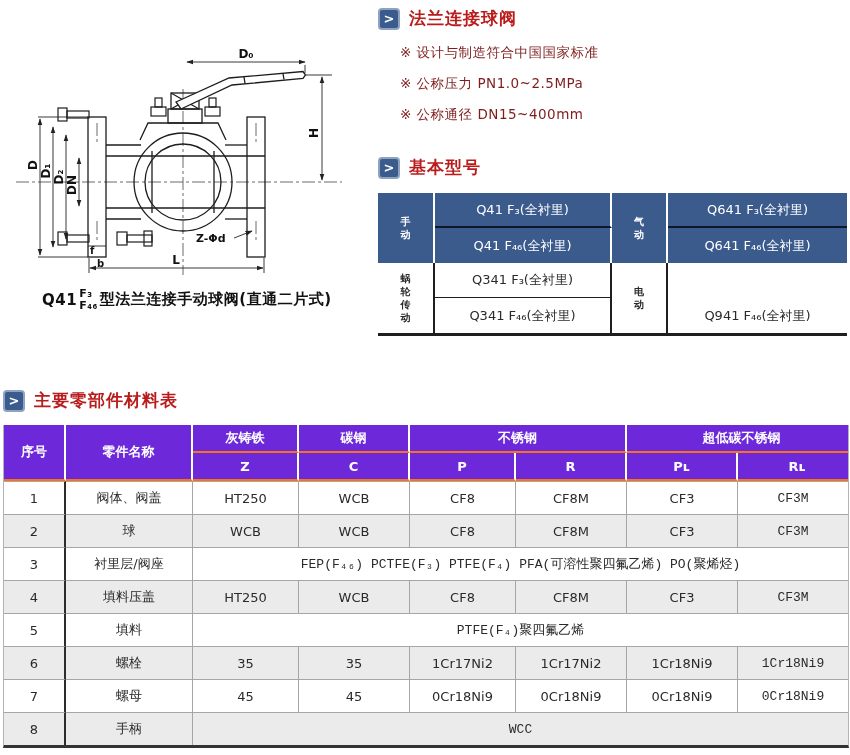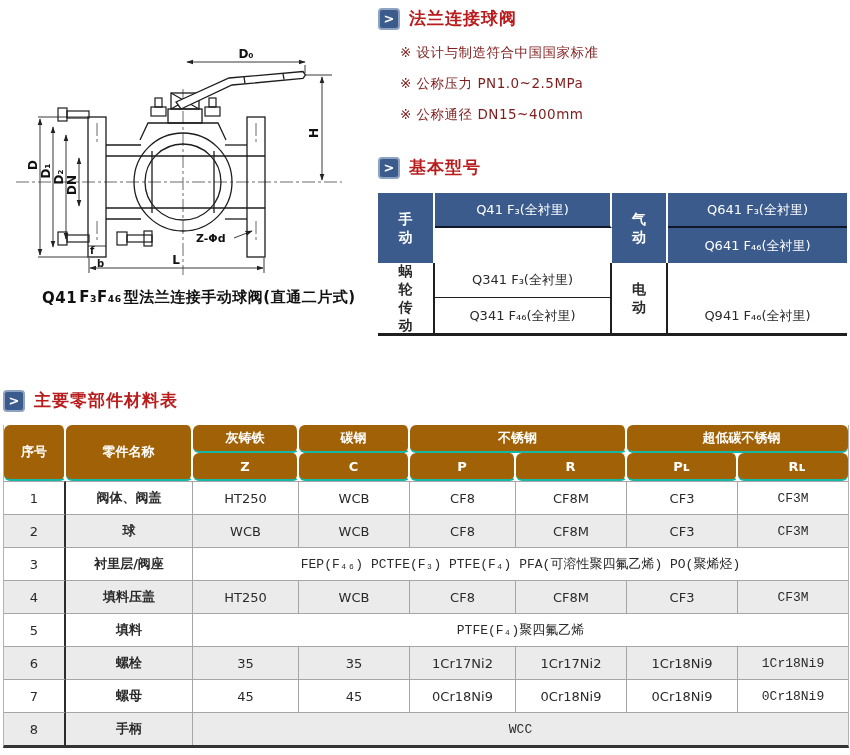--- a/index.html
+++ b/index.html
@@ -22,57 +22,57 @@
   
   #models-table{
     position:absolute;left:378px;top:193px;width:469px;
     display:grid;grid-template-columns:57px 177px 56px 179px;
     grid-template-rows:35px 35px 35px 35px;
     border-bottom:3px solid #1f1f1f;
   }
   .mcell{display:flex;align-items:center;justify-content:center;font-size:13px;}
   .mblue{background:#3b5b8d;color:#fff;}
   .mwhite{background:#fff;color:#2a2a2a;}
-  .mlabel{font-weight:bold;font-size:14px;}
+  .mlabel{font-weight:bold;font-size:10px;}
   .mlabel .stack{width:1.15em;word-break:break-all;text-align:center;line-height:1.3;}
   .bw-r{border-right:2px solid #fff;}
   .bw-b{border-bottom:2px solid #0f172a;}
   .bd-r{border-right:2px solid #1f1f1f;}
   .bd-b{border-bottom:1px solid #1f1f1f;}
   .ga-manual{grid-area:1/1/3/2;} .ga-q41a{grid-area:1/2/2/3;} .ga-q41b{grid-area:2/2/3/3;}
   .ga-qi{grid-area:1/3/3/4;} .ga-q641a{grid-area:1/4/2/5;} .ga-q641b{grid-area:2/4/3/5;}
   .ga-worm{grid-area:3/1/5/2;} .ga-q341a{grid-area:3/2/4/3;} .ga-q341b{grid-area:4/2/5/3;}
   .ga-dian{grid-area:3/3/5/4;} .ga-q941a{grid-area:3/4/4/5;margin-top:42px;} .ga-q941b{grid-area:4/4/5/5;text-align:right;}
   
   #materials-table{
     position:absolute;left:3px;top:425px;width:844px;
     border-collapse:separate;border-spacing:0;table-layout:fixed;
     border-left:1px solid #b3b3b3;border-right:1px solid #b3b3b3;
     border-bottom:3px solid #333;
   }
   #materials-table th{
-    background:#a16207;color:#fff;font-size:13px;font-weight:bold;
-    height:26px;padding:0;border-right:2px solid #fff;border-bottom:2px solid #14b8a6;border-radius:6px;
+    background:#6d28d9;color:#fff;font-size:13px;font-weight:bold;
+    height:26px;padding:0;border-right:2px solid #fff;border-bottom:2px solid #f97316;
   }
   #materials-table th.last{border-right:0;padding-left:8px;}
   #materials-table td{
     height:32px;padding:0 2px;text-align:center;font-size:13px;color:#2a2a2a;
     border-top:1px solid #a6a6a6;border-right:1px solid #a6a6a6;background:#fff;
   }
   #materials-table td.last{border-right:0;font-family:Liberation Mono, monospace;}
   #materials-table td.no{border-right:2px solid #2c2c2c;}
   #materials-table tr.alt td{background:#ebebeb;}
-  #materials-table td.name{font-weight:bold;}
+  #materials-table td.name{font-weight:normal;}
   
   #valve-svg{position:absolute;left:0;top:45px;}
   #drawing-caption{
     position:absolute;left:42px;top:288px;display:flex;align-items:center;
     font-weight:bold;font-size:15px;color:#111;letter-spacing:0.5px;
   }
-  #drawing-caption .fstack{display:flex;flex-direction:row;font-size:15px;line-height:1.05;margin:0 2px;}
+  #drawing-caption .fstack{display:flex;flex-direction:column;font-size:11px;line-height:1.05;margin:0 2px;}
   svg text{font-family:"DejaVu Sans","Liberation Sans",sans-serif;}
 </style>
 </head>
 <body>
 
 <svg id="valve-svg" width="350" height="240" viewBox="0 0 350 240">
   <defs>
     <marker id="ar" viewBox="0 0 10 10" refX="9" refY="5" markerWidth="8" markerHeight="8" orient="auto-start-reverse">
       <path d="M0,1.6 L10,5 L0,8.4 z" fill="#222"></path>
     </marker>
@@ -181,20 +181,21 @@
 <div class="section-head" style="left:378px;top:156px;">
   <div class="chev-icon">&gt;</div>
   <div class="section-title">基本型号</div>
 </div>
 
 <div id="models-table">
   <div class="mcell mblue mlabel ga-manual bw-r">
     <span class="stack">手动</span>
   </div>
   <div class="mcell mblue ga-q41a bw-r bw-b">Q41 F₃(全衬里)</div>
+  <div class="mcell mblue ga-q41b bw-r">Q41 F₄₆(全衬里)</div>
   <div class="mcell mblue mlabel ga-qi bw-r">
     <span class="stack">气动</span>
   </div>
   <div class="mcell mblue ga-q641a bw-b">Q641 F₃(全衬里)</div>
   <div class="mcell mblue ga-q641b">Q641 F₄₆(全衬里)</div>
 
   <div class="mcell mwhite mlabel ga-worm bd-r">
     <span class="stack">蜗轮传动</span>
   </div>
   <div class="mcell mwhite ga-q341a bd-r bd-b">Q341 F₃(全衬里)</div>

